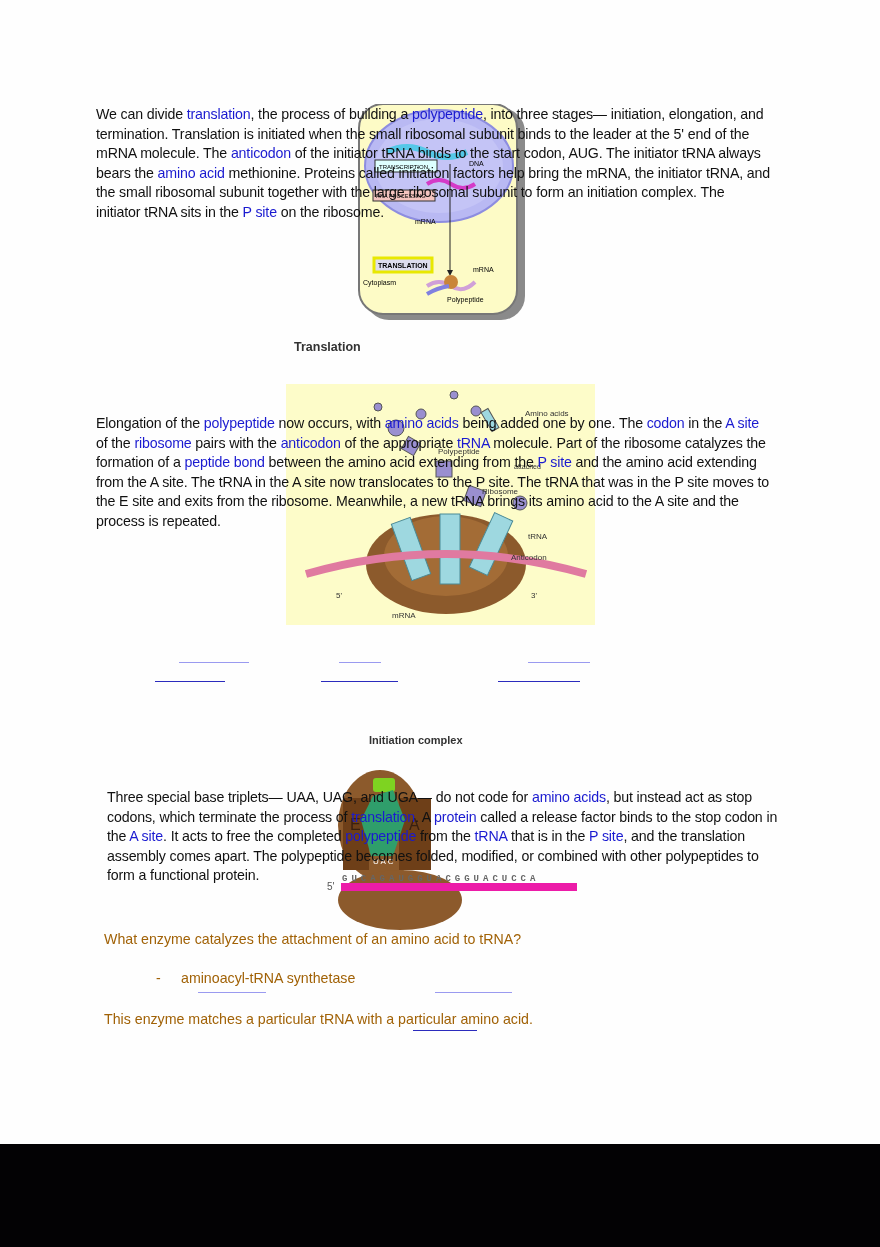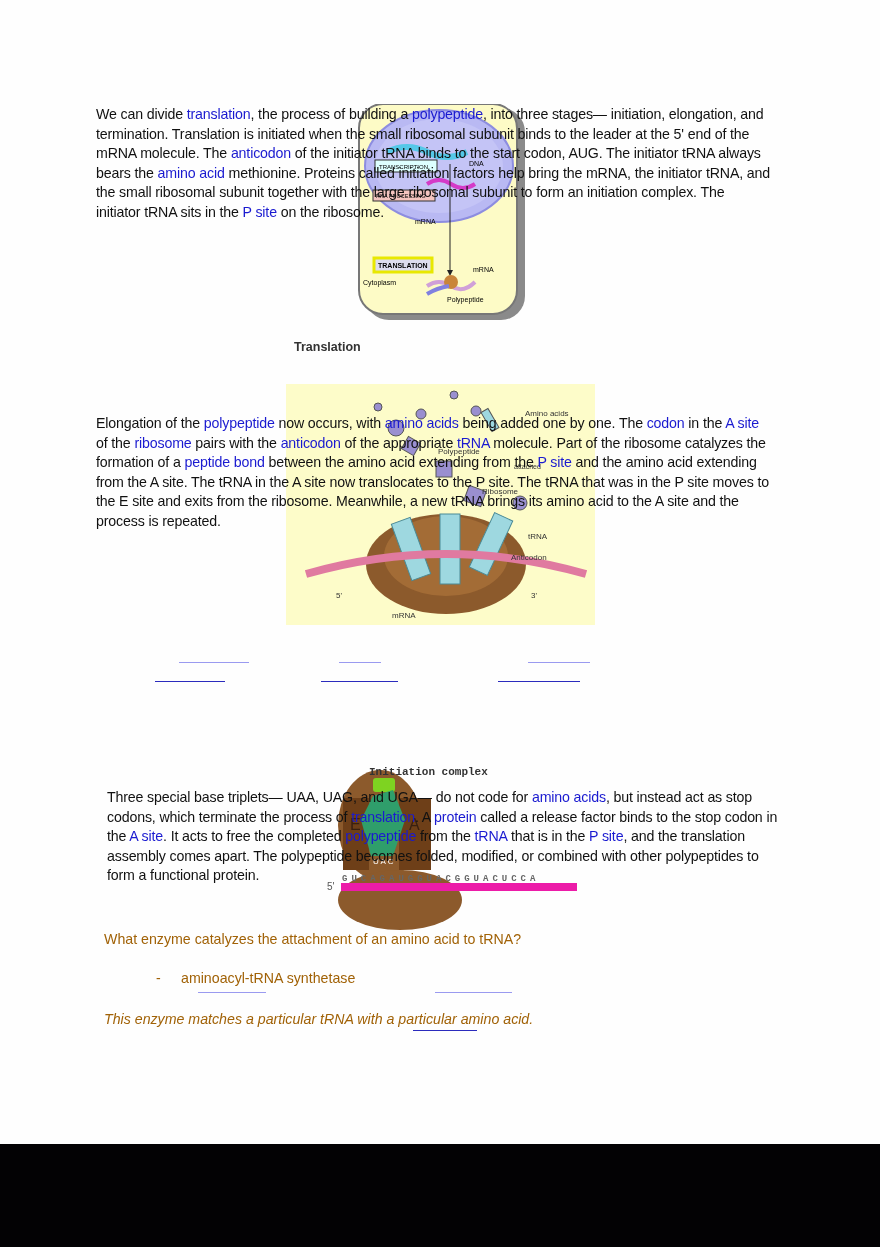--- a/index.html
+++ b/index.html
@@ -84,21 +84,21 @@
     </svg>
   </div>
 
   <div class="uline" style="left:179px;top:662px;width:70px;background:#9a9af0;"></div>
   <div class="uline" style="left:339px;top:662px;width:42px;background:#9a9af0;"></div>
   <div class="uline" style="left:528px;top:662px;width:62px;background:#9a9af0;"></div>
   <div class="uline" style="left:155px;top:681px;width:70px;background:#2b2bbd;"></div>
   <div class="uline" style="left:321px;top:681px;width:77px;background:#2b2bbd;"></div>
   <div class="uline" style="left:498px;top:681px;width:82px;background:#2b2bbd;"></div>
 
-  <div class="caption" style="left:369px;top:734px;font-size:11px;font-family:Liberation Mono, monospace;margin-top:32px;">Initiation complex</div>
+  <div class="caption" style="left:369px;top:734px;font-size:11px;font-family:Liberation Sans, sans-serif;">Initiation complex</div>
 
   <div class="figure" id="fig3">
     <svg width="255" height="162" viewBox="0 0 255 162">
       <ellipse cx="55" cy="55" rx="42" ry="55" fill="#8c5a2c"></ellipse>
       <ellipse cx="75" cy="130" rx="62" ry="30" fill="#8c5a2c"></ellipse>
       <rect x="18" y="28" width="26" height="72" fill="#6e3f18"></rect>
       <rect x="74" y="28" width="32" height="72" fill="#6e3f18"></rect>
       <rect x="48" y="8" width="22" height="14" rx="3" fill="#7ed321"></rect>
       <polygon points="48,26 68,20 80,50 68,86 46,86 36,50" fill="#2f9e6b"></polygon>
       <text x="25" y="60" font-size="16" fill="#3a2010" font-family="Liberation Sans, sans-serif">E</text>
@@ -120,17 +120,17 @@
 
   <p class="para" style="top:777px;margin:11px;">
     <span>Three special base triplets— UAA, UAG, and UGA— do not code for </span><span class="lnk">amino acids</span><span>, but instead act as stop codons, which terminate the process of </span><span class="lnk">translation</span><span>. A </span><span class="lnk">protein</span><span> called a release factor binds to the stop codon in the </span><span class="lnk">A site</span><span>. It acts to free the completed </span><span class="lnk">polypeptide</span><span> from the </span><span class="lnk">tRNA</span><span> that is in the </span><span class="lnk">P site</span><span>, and the translation assembly comes apart. The polypeptide becomes folded, modified, or combined with other polypeptides to form a functional protein.</span>
   </p>
 
   <div class="q" style="top:931px;">What enzyme catalyzes the attachment of an amino acid to tRNA?</div>
   <div class="q" style="left:156px;top:970px;">-</div>
   <div class="q" style="left:181px;top:970px;">aminoacyl-tRNA synthetase</div>
   <div class="uline" style="left:198px;top:992px;width:68px;background:#9a9af0;"></div>
   <div class="uline" style="left:435px;top:992px;width:77px;background:#9a9af0;"></div>
-  <div class="q" style="top:1011px;font-style:italic;">This enzyme matches a particular tRNA with a particular amino acid.</div>
+  <div class="q" style="top:1011px;">This enzyme matches a particular tRNA with a particular amino acid.</div>
   <div class="uline" style="left:413px;top:1030px;width:64px;background:#2b2bbd;"></div>
 </div>
 
 <div class="bottom-band"></div>
 
 </body></html>

